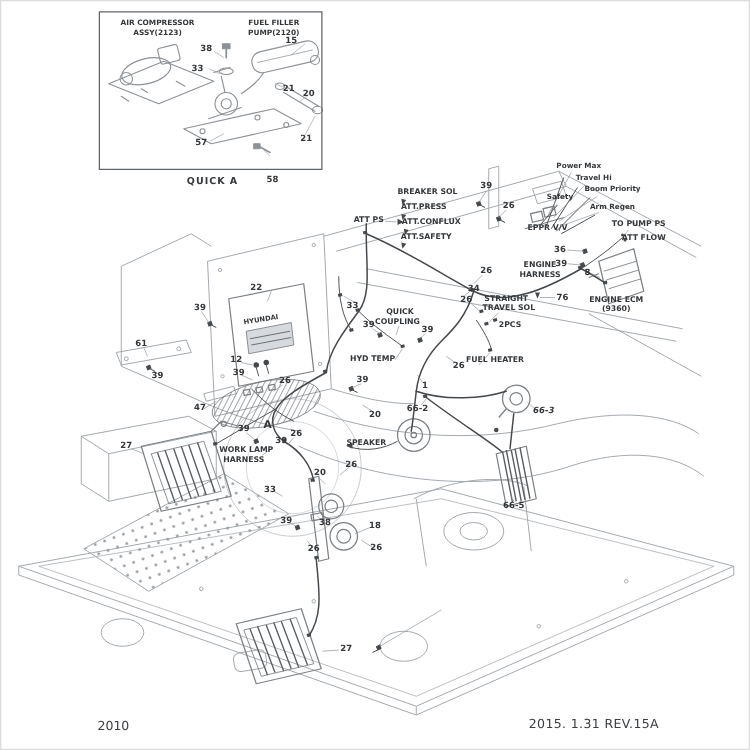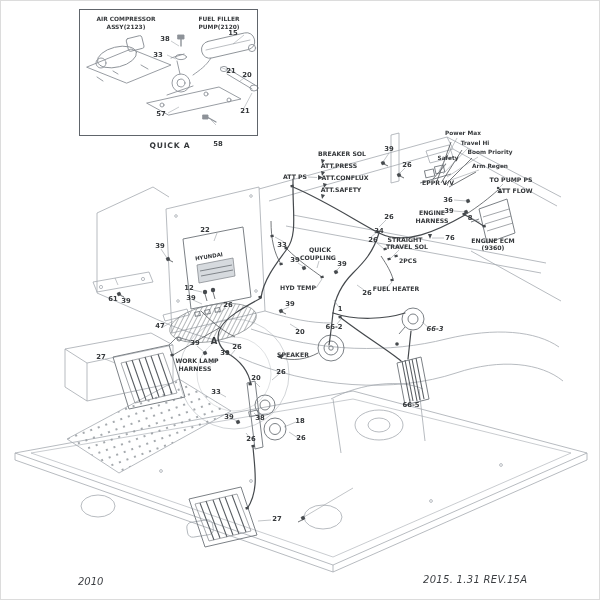--- a/index.html
+++ b/index.html
@@ -11,21 +11,21 @@
   svg.art{position:absolute;left:0;top:0;width:600px;height:600px;}
   .inset-box{position:absolute;left:78px;top:8px;width:179px;height:127px;
     border:1px solid #60656b;box-sizing:border-box;}
   .callout{
     position:absolute;transform:translate(-50%,-50%);
     font-size:6.2px;font-weight:600;color:var(--text,#35383b);
     white-space:nowrap;line-height:1;letter-spacing:0;
   }
   .caption{position:absolute;transform:translate(-50%,-50%);
     font-size:7.6px;font-weight:700;letter-spacing:.8px;color:var(--text,#35383b);}
-  .footer{position:absolute;font-size:10px;color:#3b3e42;line-height:1.2;font-style:italic;}
+  .footer{position:absolute;font-size:10px;color:#3b3e42;line-height:1.2;}
   .footer-left{left:77px;top:575px;}
   .footer-right{left:422px;top:573px;letter-spacing:.3px;}
 </style>
 </head>
 <body>
 
 <div class="page" style="--text: #35383b;">
 
   <svg class="art" viewBox="0 0 600 600">
     <defs>
@@ -300,21 +300,21 @@
       <span class="callout" style="left: 339px; top: 308px; font-size: 6.8px;">1</span>
       <span class="callout" style="left: 395px; top: 288px;">FUEL HEATER</span>
       <span class="callout" style="left: 333px; top: 326px; font-size: 6.8px;">66-2</span>
       <span class="callout" style="left: 434px; top: 328px; font-size: 6.8px; font-style: italic;">66-3</span>
       <span class="callout" style="left: 410px; top: 404px; font-size: 6.8px;">66-5</span>
       <span class="callout" style="left: 204px; top: 229px; font-size: 6.8px; text-align: right;">22</span>
       <span class="callout" style="left: 208px; top: 256px; font-size: 5.4px; transform: translate(-50%, -50%) rotate(-9deg);">HYUNDAI</span>
       <span class="callout" style="left: 188px; top: 287px; font-size: 6.8px;">12</span>
       <span class="callout" style="left: 190px; top: 297px; font-size: 6.8px;">39</span>
       <span class="callout" style="left: 227px; top: 304px; font-size: 6.8px;">26</span>
-      <span class="callout" style="left: 112px; top: 274px; font-size: 6.8px; margin-top: 24px;">61</span>
+      <span class="callout" style="left: 112px; top: 274px; font-size: 6.8px;">61</span>
       <span class="callout" style="left: 125px; top: 300px; font-size: 6.8px;">39</span>
       <span class="callout" style="left: 159px; top: 245px; font-size: 6.8px;">39</span>
       <span class="callout" style="left: 159px; top: 325px; font-size: 6.8px;">47</span>
       <span class="callout" style="left: 213px; top: 340px; font-size: 8.5px;">A</span>
       <span class="callout" style="left: 100px; top: 356px; font-size: 6.8px;">27</span>
       <span class="callout" style="left: 194px; top: 342px; font-size: 6.8px;">39</span>
       <span class="callout" style="left: 196px; top: 360px;">WORK LAMP</span>
       <span class="callout" style="left: 194px; top: 368px;">HARNESS</span>
       <span class="callout" style="left: 236px; top: 346px; font-size: 6.8px;">26</span>
       <span class="callout" style="left: 224px; top: 352px; font-size: 6.8px;">39</span>

